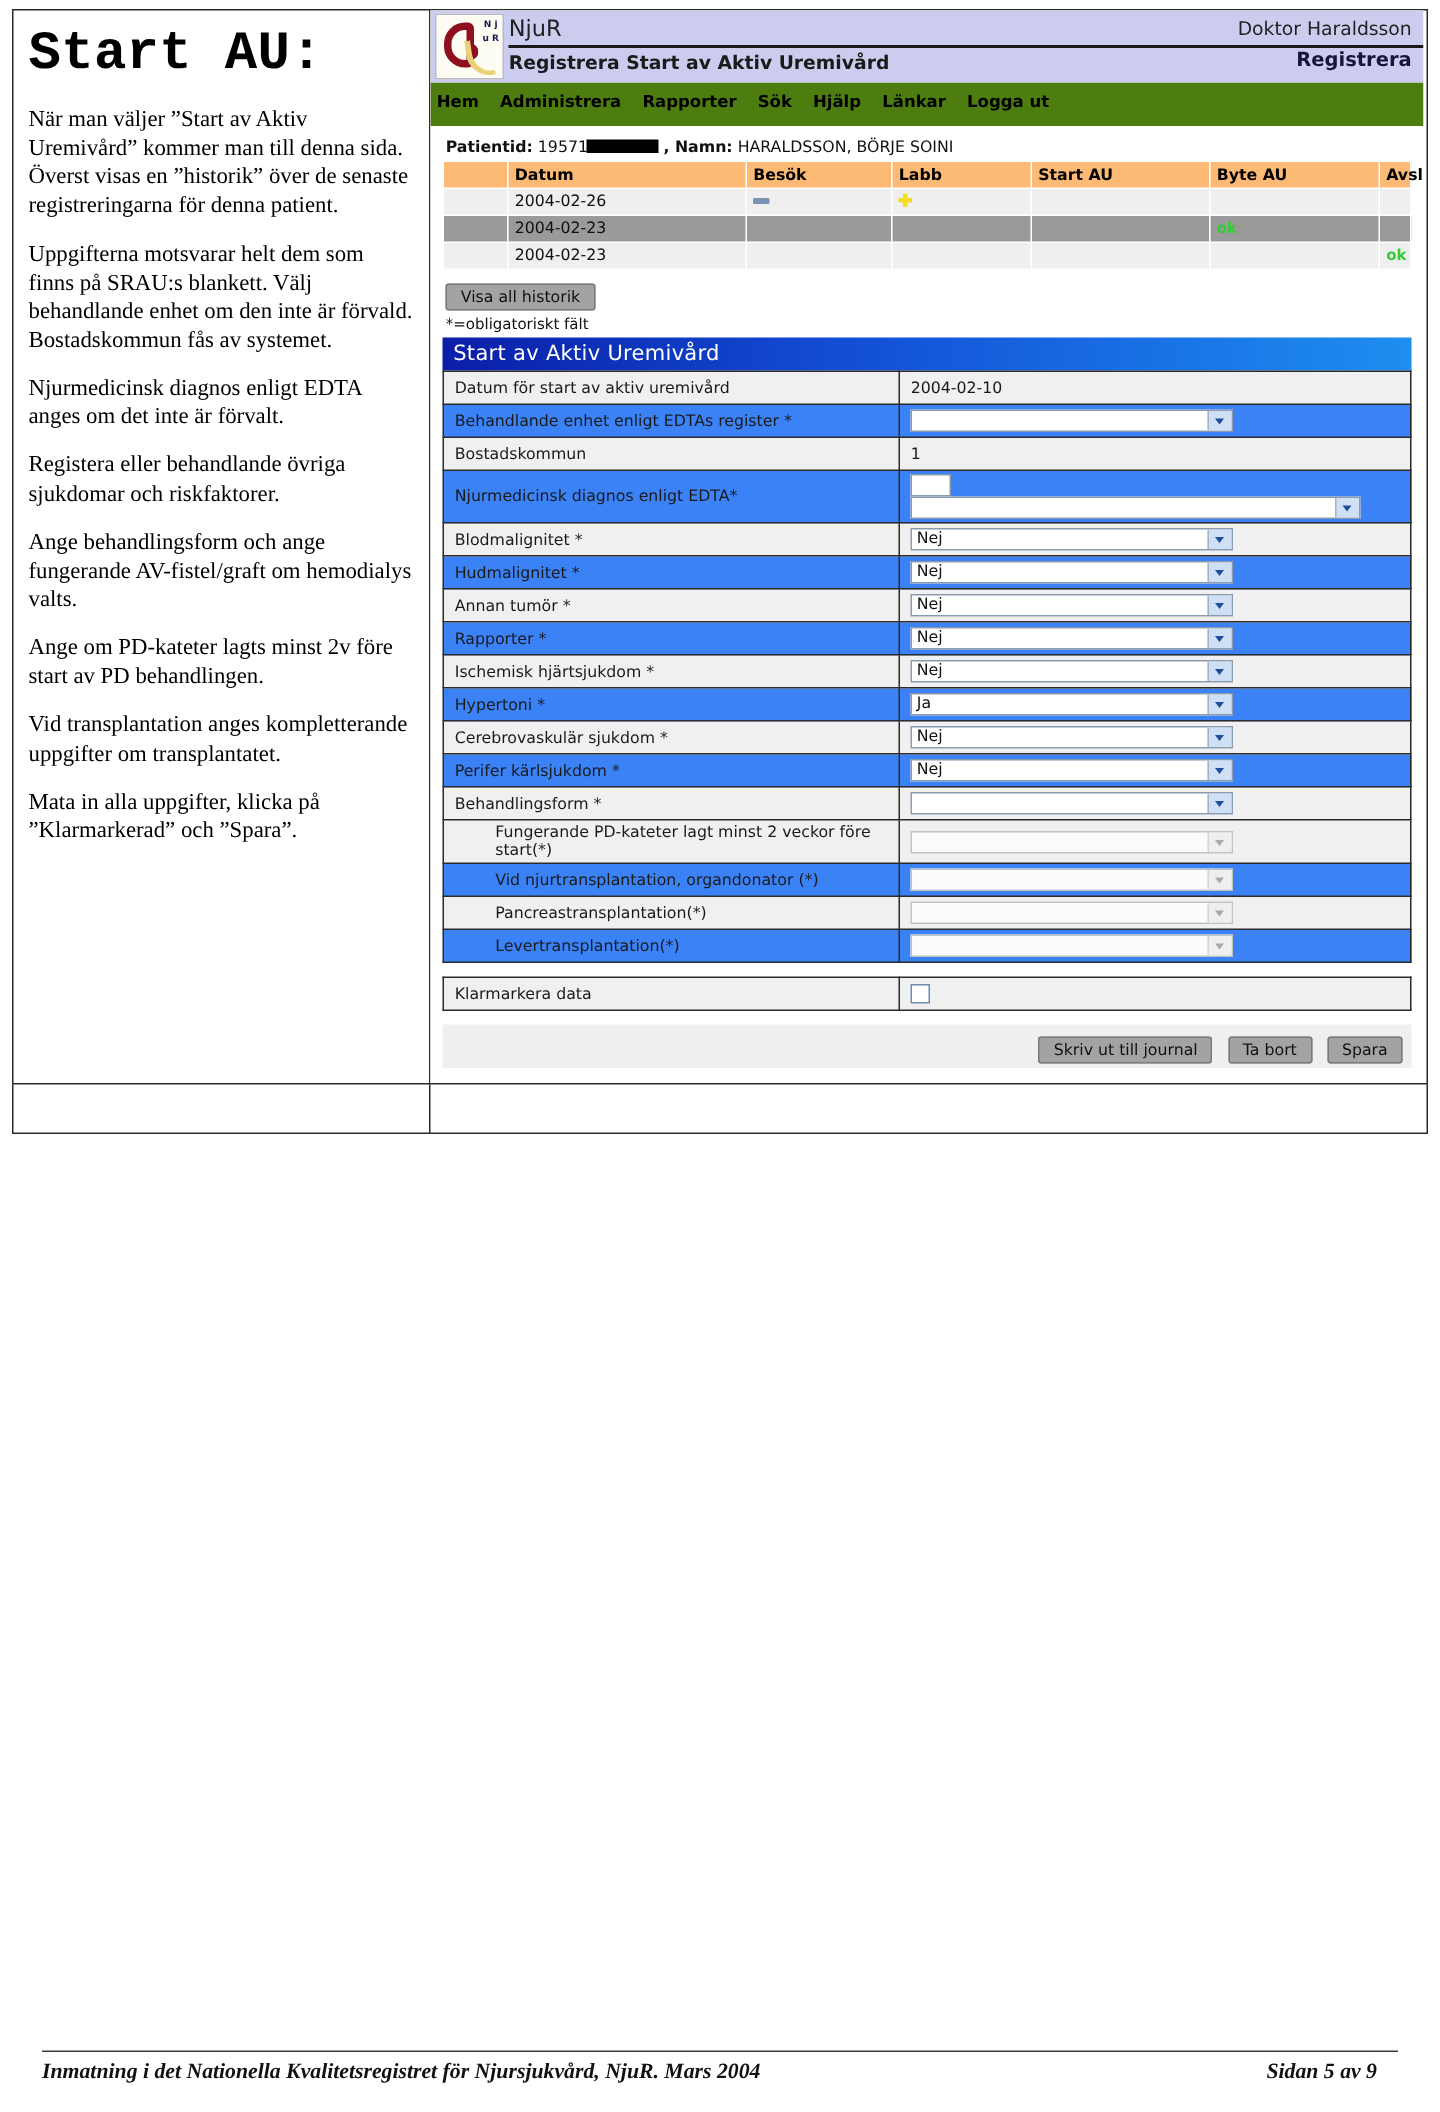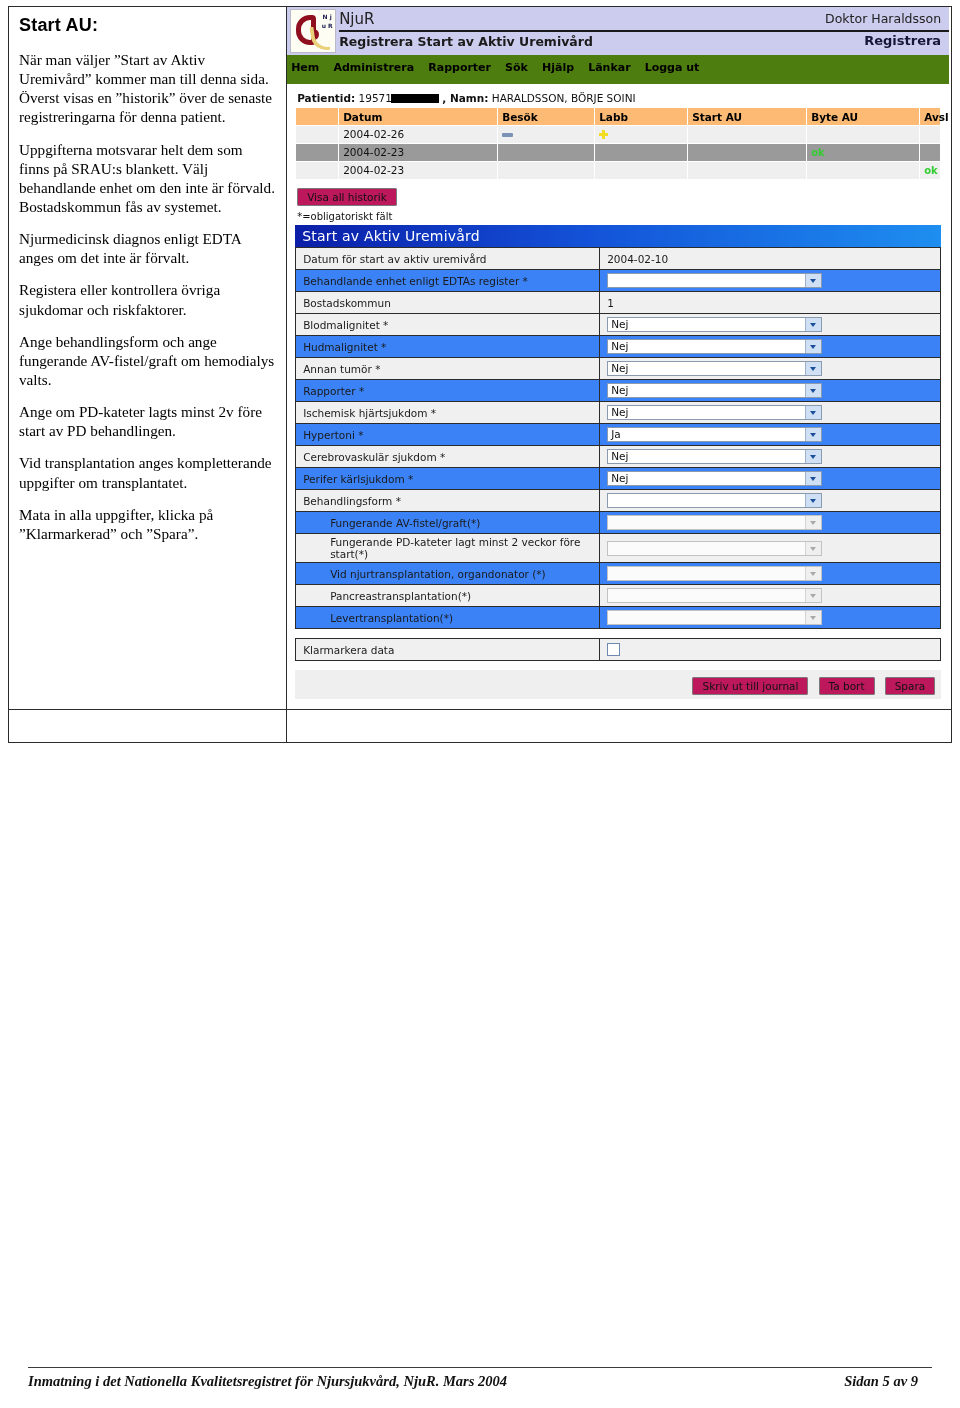--- a/index.html
+++ b/index.html
@@ -44,25 +44,25 @@
     width: 664px;
     padding: 0;
     border-left: 1.5px solid #2b2b2b;
   }
   td.spacer-row-left, td.spacer-row-right {
     height: 32px;
   }
 
   
   .doc-title {
-    font-size: 18px;
+    font-size: 36px;
     font-weight: bold;
     letter-spacing: .2px;
     margin: 2px 0 14px 2px;
-    font-family: Liberation Sans, sans-serif;
+    font-family: Liberation Mono, monospace;
   }
   .para {
     font-size: 15.2px;
     line-height: 1.26;
     margin: 0 0 13px 2px;
     font-family: "Liberation Serif", serif;
   }
   .para:last-child { margin-bottom: 4px; }
 
   
@@ -257,21 +257,21 @@
     background: #f2dd22;
   }
   .icon-labb:before { left: 3px; top: 0; width: 3px; height: 9px; }
   .icon-labb:after  { left: 0; top: 3px; width: 9px; height: 3px; }
 
   
   .btn {
     font-family: "DejaVu Sans", sans-serif;
     font-size: 10.5px;
     color: #111;
-    background: #be185d;
+    background: #a3a3a3;
     border: 1px solid #7a7a7a;
     border-radius: 2px;
     padding: 2px 9px;
     cursor: pointer;
     white-space: nowrap;
   }
   .btn-wrap { margin: 6px 0 6px 2px; }
 
   .oblig {
     font-size: 10px;
@@ -403,21 +403,21 @@
 
   <table class="doc-table">
     <tbody>
         <tr>
 
       <td class="col-text">
         <div class="doc-title">Start AU:</div>
         <p class="para">När man väljer ”Start av Aktiv Uremivård” kommer man till denna sida. Överst visas en ”historik” över de senaste registreringarna för denna patient.</p>
         <p class="para">Uppgifterna motsvarar helt dem som finns på SRAU:s blankett. Välj behandlande enhet om den inte är förvald. Bostadskommun fås av systemet.</p>
         <p class="para">Njurmedicinsk diagnos enligt EDTA anges om det inte är förvalt.</p>
-        <p class="para">Registera eller kontrollera övriga sjukdomar och riskfaktorer.</p>
+        <p class="para">Registera eller behandlande övriga sjukdomar och riskfaktorer.</p>
         <p class="para">Ange behandlingsform och ange fungerande AV-fistel/graft om hemodialys valts.</p>
         <p class="para">Ange om PD-kateter lagts minst 2v före start av PD behandlingen.</p>
         <p class="para">Vid transplantation anges kompletterande uppgifter om transplantatet.</p>
         <p class="para">Mata in alla uppgifter, klicka på ”Klarmarkerad” och ”Spara”.</p>
       </td>
 
       <td class="col-shot">
         <div class="shot">
 
           <div class="app-head">
@@ -510,20 +510,27 @@
               <tr class="r1">
                 <td class="lbl">Behandlande enhet enligt EDTAs register *</td>
                 <td class="val">
                   <span class="sel w-med"><i class="arrow"></i></span>
                 </td>
               </tr>
               <tr class="r0">
                 <td class="lbl">Bostadskommun</td>
                 <td class="val">1</td>
               </tr>
+              <tr class="r1">
+                <td class="lbl">Njurmedicinsk diagnos enligt EDTA*</td>
+                <td class="val">
+                  <span class="sel w-narrow"></span>
+                  <span class="sel w-wide"><i class="arrow"></i></span>
+                </td>
+              </tr>
               <tr class="r0">
                 <td class="lbl">Blodmalignitet *</td>
                 <td class="val">
                   <span class="sel w-med">Nej<i class="arrow"></i></span>
                 </td>
               </tr>
               <tr class="r1">
                 <td class="lbl">Hudmalignitet *</td>
                 <td class="val">
                   <span class="sel w-med">Nej<i class="arrow"></i></span>
@@ -562,26 +569,20 @@
               <tr class="r1">
                 <td class="lbl">Perifer kärlsjukdom *</td>
                 <td class="val">
                   <span class="sel w-med">Nej<i class="arrow"></i></span>
                 </td>
               </tr>
               <tr class="r0">
                 <td class="lbl">Behandlingsform *</td>
                 <td class="val">
                   <span class="sel w-med"><i class="arrow"></i></span>
-                </td>
-              </tr>
-              <tr class="r1">
-                <td class="lbl indent">Fungerande AV-fistel/graft(*)</td>
-                <td class="val">
-                  <span class="sel w-med disabled"><i class="arrow"></i></span>
                 </td>
               </tr>
               <tr class="r0">
                 <td class="lbl indent">Fungerande PD-kateter lagt minst 2 veckor före start(*)</td>
                 <td class="val">
                   <span class="sel w-med disabled"><i class="arrow"></i></span>
                 </td>
               </tr>
               <tr class="r1">
                 <td class="lbl indent">Vid njurtransplantation, organdonator (*)</td>

